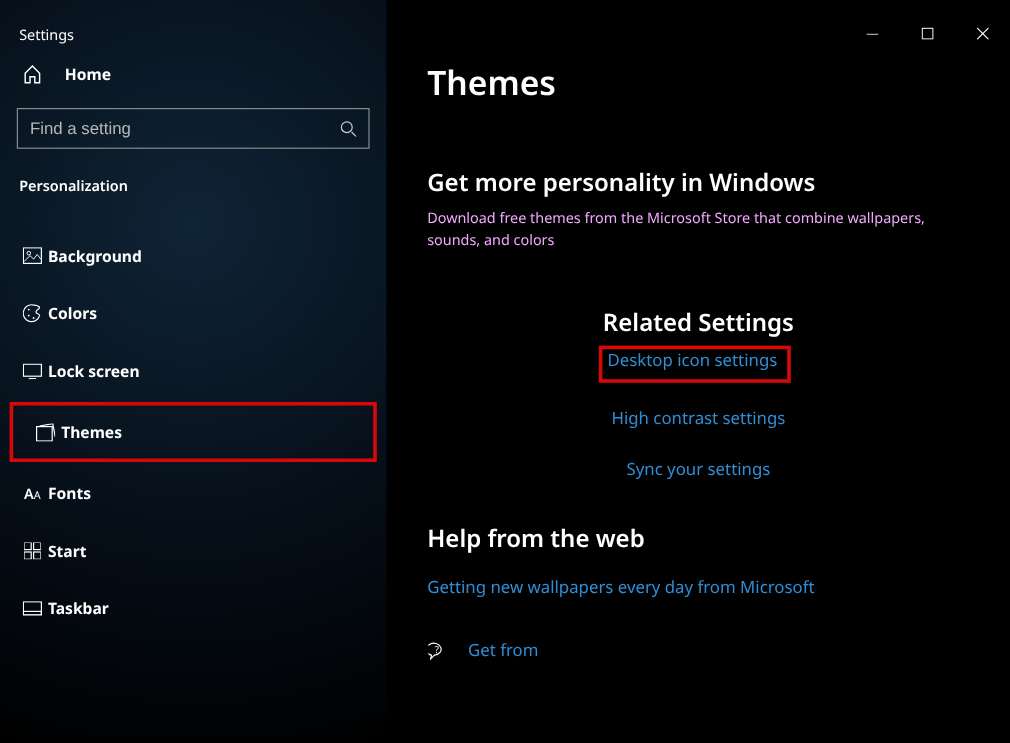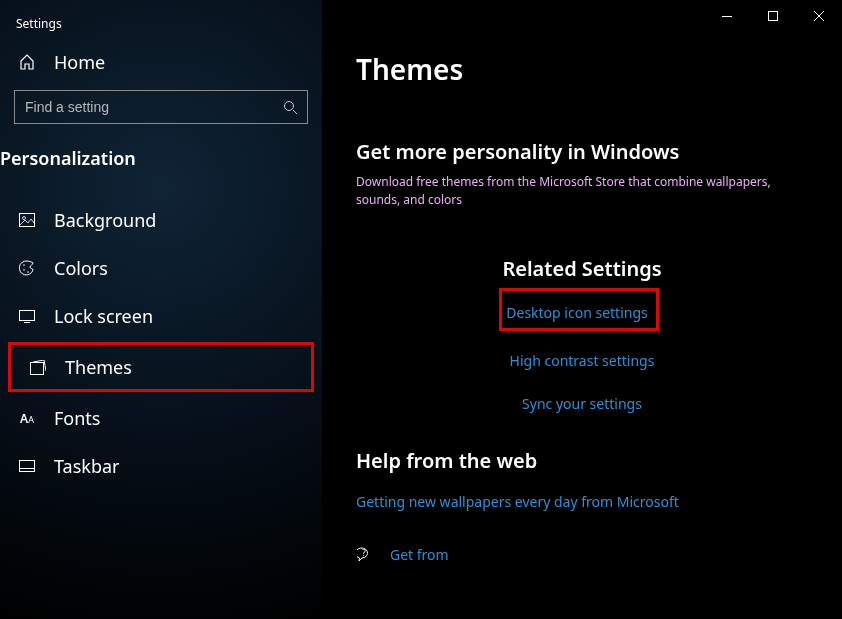--- a/index.html
+++ b/index.html
@@ -6,24 +6,24 @@
   html, body { width: 842px; height: 619px; overflow: hidden; }
   body {
     font-family: "Segoe UI", -apple-system, system-ui, sans-serif;
     background: #000;
     color: #fff;
     display: flex;
     font-size: 14px;
   }
   .titlebar {
     position: absolute;
-    top: 0; left: 0; right: 0;
+    top: 12px; left: 0; right: 0;
     height: 32px;
     display: flex;
-    align-items: flex-end;
+    align-items: center;
     z-index: 10;
   }
   .titlebar .title {
     padding-left: 16px;
     font-size: 12px;
     font-weight: 400;
   }
   .win-controls {
     margin-left: auto;
     display: flex;
@@ -46,21 +46,21 @@
   }
   .home-row {
     display: flex;
     align-items: center;
     height: 40px;
     padding-left: 18px;
     gap: 18px;
     margin-bottom: 8px;
   }
   .home-row .icon, .nav-item .icon { width: 18px; display: flex; align-items: center; justify-content: center; }
-  .home-row .label, .nav-item .label { font-size: 18px; }
+  .home-row .label, .nav-item .label { font-size: 13px; font-weight: bold; }
   .search-wrap {
     margin: 0 14px 22px 14px;
   }
   .search-box {
     border: 1px solid #8a8a8a;
     height: 34px;
     display: flex;
     align-items: center;
     padding: 0 10px;
     background: transparent;
@@ -69,30 +69,31 @@
     flex: 1;
     background: transparent;
     border: none;
     outline: none;
     color: #fff;
     font-size: 14px;
   }
   .search-box input::placeholder { color: #b8b8b8; }
   .search-icon { color: #ccc; font-size: 14px; }
   .section-title {
-    font-size: 18px;
+    padding-left: 16px;
+    font-size: 12px;
     font-weight: 600;
     margin-bottom: 28px;
   }
   .nav-item {
     display: flex;
     align-items: center;
     height: 44px;
     padding-left: 18px;
-    gap: 18px;
+    gap: 4px;
     margin-bottom: 4px;
   }
   .highlight-box {
     border: 3px solid #d80808;
     margin: 0 8px 0 8px;
   }
   .content {
     flex: 1;
     height: 100%;
     background: #000;
@@ -120,21 +121,21 @@
   .link-row {
     display: block;
     font-size: 14px;
     color: #2f8ed6;
     padding: 4px 0;
     margin-bottom: 16px;
   }
   .link-highlight {
     display: inline-block;
     border: 3px solid #d80808;
-    padding: 12px 8px 6px 4px;
+    padding: 0 8px 6px 4px;
     margin-left: -6px;
   }
   .help-section { margin-top: 30px; }
   .help-section .section-h { margin-bottom: 14px; }
   .help-links { margin-top: 20px; }
   .icon-link {
     display: flex;
     align-items: center;
     gap: 16px;
     color: #2f8ed6;
@@ -245,20 +246,31 @@
   </div>
 
   <div class="nav-item" style="margin-top:4px;">
     <span class="icon">
       <span style="font-size:12px;font-weight:600;">A</span>
         <span style="font-size:9px;position:relative;top:1px;">A</span>
     </span>
     <span class="label">Fonts</span>
   </div>
 
+  <div class="nav-item">
+    <span class="icon">
+      <svg width="14" height="14" viewBox="0 0 14 14">
+          <rect x="0" y="0" width="6" height="6" fill="none" stroke="#fff" stroke-width="1"></rect>
+          <rect x="8" y="0" width="6" height="6" fill="none" stroke="#fff" stroke-width="1"></rect>
+          <rect x="0" y="8" width="6" height="6" fill="none" stroke="#fff" stroke-width="1"></rect>
+          <rect x="8" y="8" width="6" height="6" fill="none" stroke="#fff" stroke-width="1"></rect>
+        </svg>
+    </span>
+    <span class="label">Start</span>
+  </div>
 
   <div class="nav-item">
     <span class="icon">
       <svg width="16" height="12" viewBox="0 0 16 12">
           <rect x="0.5" y="0.5" width="15" height="11" fill="none" stroke="#fff" stroke-width="1"></rect>
           <rect x="0.5" y="8.5" width="15" height="3" fill="none" stroke="#fff" stroke-width="1"></rect>
         </svg>
     </span>
     <span class="label">Taskbar</span>
   </div>

